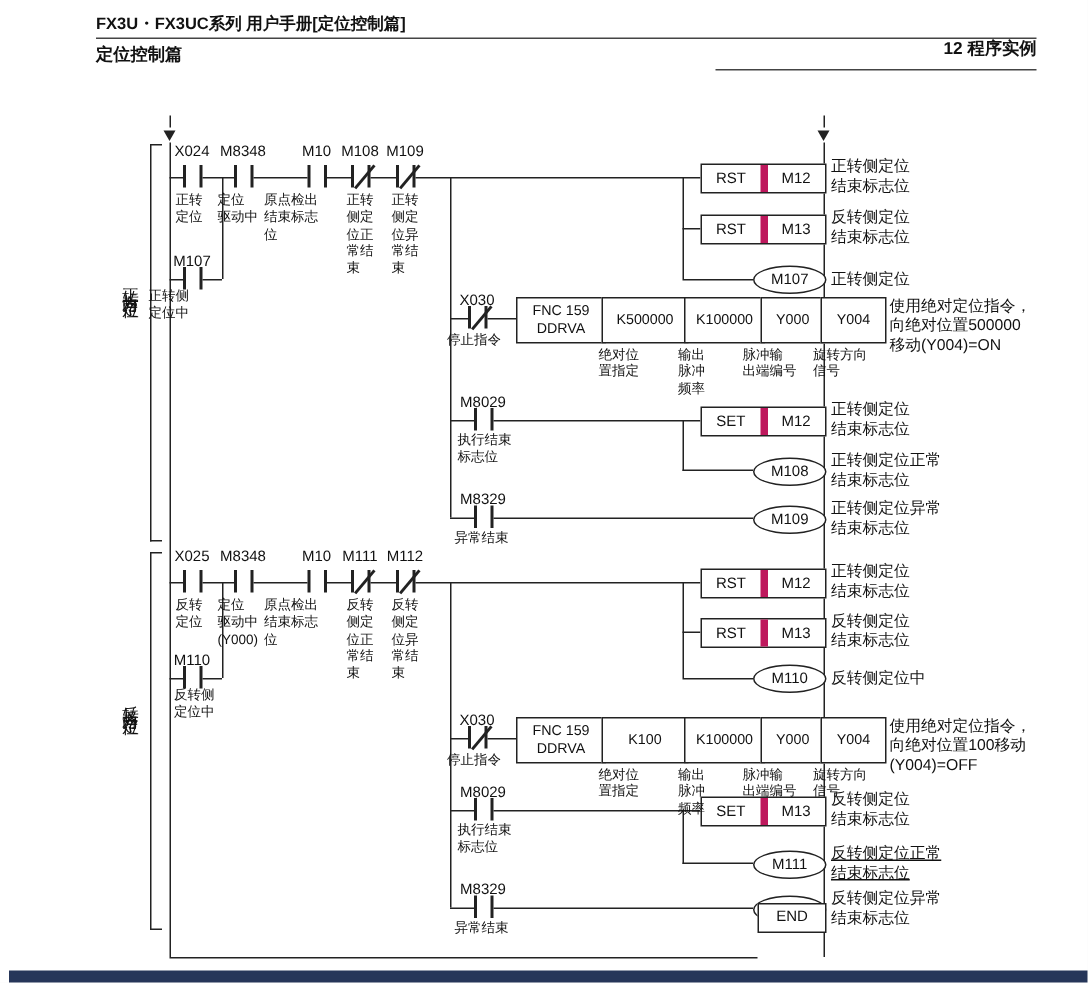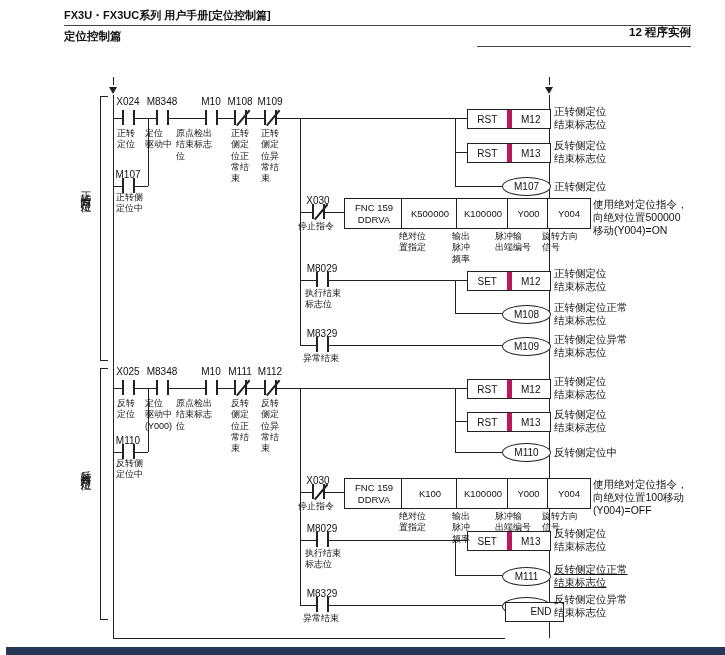--- a/index.html
+++ b/index.html
@@ -105,21 +105,21 @@
     <div class="note" style="left:554px;top:139px;width:165px;">反转侧定位
 结束标志位</div>
     <div class="hl" style="left:455px;top:186px;width:47px;"></div>
     <div class="coil" style="left:502px;top:177px;">M107</div>
     <div class="note" style="left:554px;top:180px;width:165px;">正转侧定位</div>
 
     <div class="lbl" style="left:108px;top:169px;width:40px;">M107</div>
     <div class="hl" style="left:113px;top:186px;width:35px;"></div>
     <div class="vl" style="left:148px;top:118px;height:68px;"></div>
     <div class="contact" style="left:122px;top:178px;"></div>
-    <div class="desc" style="left:116px;top:192px;">正转侧
+    <div class="desc" style="left:99px;top:192px;">正转侧
 定位中</div>
 
     <div class="vl" style="left:300px;top:118px;height:227px;"></div>
 
     <div class="lbl" style="left:300px;top:195px;width:36px;">X030</div>
     <div class="hl" style="left:300px;top:212px;width:44px;"></div>
     <div class="contact nc" style="left:312px;top:204px;"></div>
     <div class="desc" style="left:298px;top:221px;width:42px;">停止指令</div>
     <div class="fbox" style="left:344px;top:198px;width:58px;height:29px;">FNC 159
 DDRVA</div>
@@ -268,16 +268,16 @@
     <div class="lbl" style="left:302px;top:588px;width:40px;">M8329</div>
     <div class="hl" style="left:300px;top:605px;width:202px;"></div>
     <div class="contact" style="left:316px;top:597px;"></div>
     <div class="desc" style="left:303px;top:613px;">异常结束</div>
     <div class="coil" style="left:502px;top:597px;">M112</div>
     <div class="note" style="left:554px;top:593px;width:165px;">反转侧定位异常
 结束标志位</div>
   </div>
 
   <div class="hl" style="left:113px;top:638px;width:392px;"></div>
-  <div class="fbox" style="left:505px;top:602px;width:44px;height:18px;font-size:10px;padding-left:13px;">END</div>
+  <div class="fbox" style="left:505px;top:602px;width:44px;height:18px;font-size:10px;">END</div>
 
   <div class="footerbar"></div>
 </div>
 
 </body></html>

